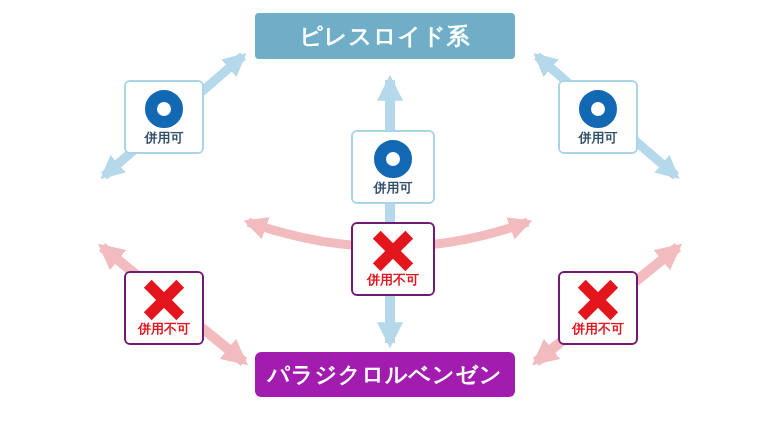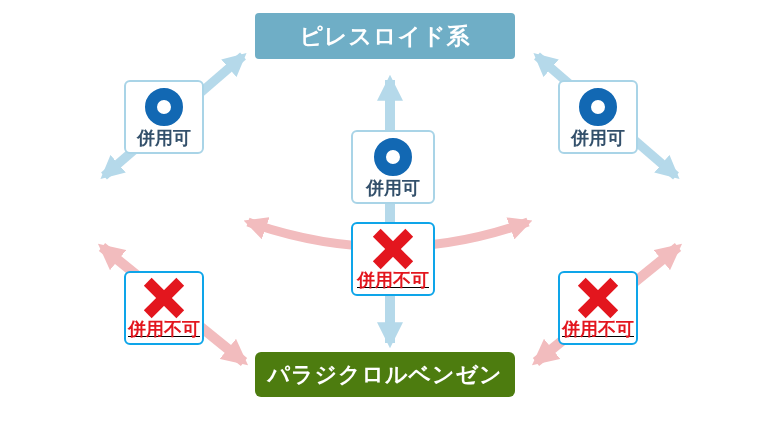--- a/index.html
+++ b/index.html
@@ -9,29 +9,29 @@
   }
   #arrows{position:absolute;left:0;top:0;z-index:1;}
   .node{
     position:absolute;z-index:3;display:flex;align-items:center;justify-content:center;
     color:#ffffff;font-weight:bold;font-size:23px;letter-spacing:1px;
     border-radius:6px;box-sizing:border-box;
   }
   .node-top{left:255px;top:13px;width:260px;height:46px;background:#6FAEC6;border-radius:4px;}
   .node-left{left:20px;top:190px;width:217px;height:43px;background:#129C4F;}
   .node-right{left:543px;top:190px;width:212px;height:43px;background:#F0953E;}
-  .node-bottom{left:255px;top:352px;width:260px;height:45px;background:#4d7c0f;font-size:22px;}
+  .node-bottom{left:255px;top:352px;width:260px;height:45px;background:#a21caf;font-size:22px;}
   .badge{
     position:absolute;z-index:2;width:80px;height:74px;background:#ffffff;
     border-radius:6px;box-sizing:border-box;display:flex;flex-direction:column;
     align-items:center;justify-content:center;
   }
   .badge-ok{border:2px solid #A9D4E7;}
-  .badge-ng{border:2px solid #0ea5e9;text-decoration:underline;}
-  .badge-label{font-size:18px;font-weight:bold;margin-top:3px;line-height:1;}
+  .badge-ng{border:2px solid #701a75;}
+  .badge-label{font-size:13px;font-weight:bold;margin-top:3px;line-height:1;}
   .badge-ok .badge-label{color:#33506B;}
   .badge-ng .badge-label{color:#E3161E;}
   .ok-icon{
     width:14px;height:14px;border:12px solid #1268B3;border-radius:50%;
   }
   .ng-icon{position:relative;width:40px;height:38px;}
   .ng-icon::before,.ng-icon::after{
     content:"";position:absolute;left:50%;top:50%;width:46px;height:11px;
     background:#E3161E;
   }

